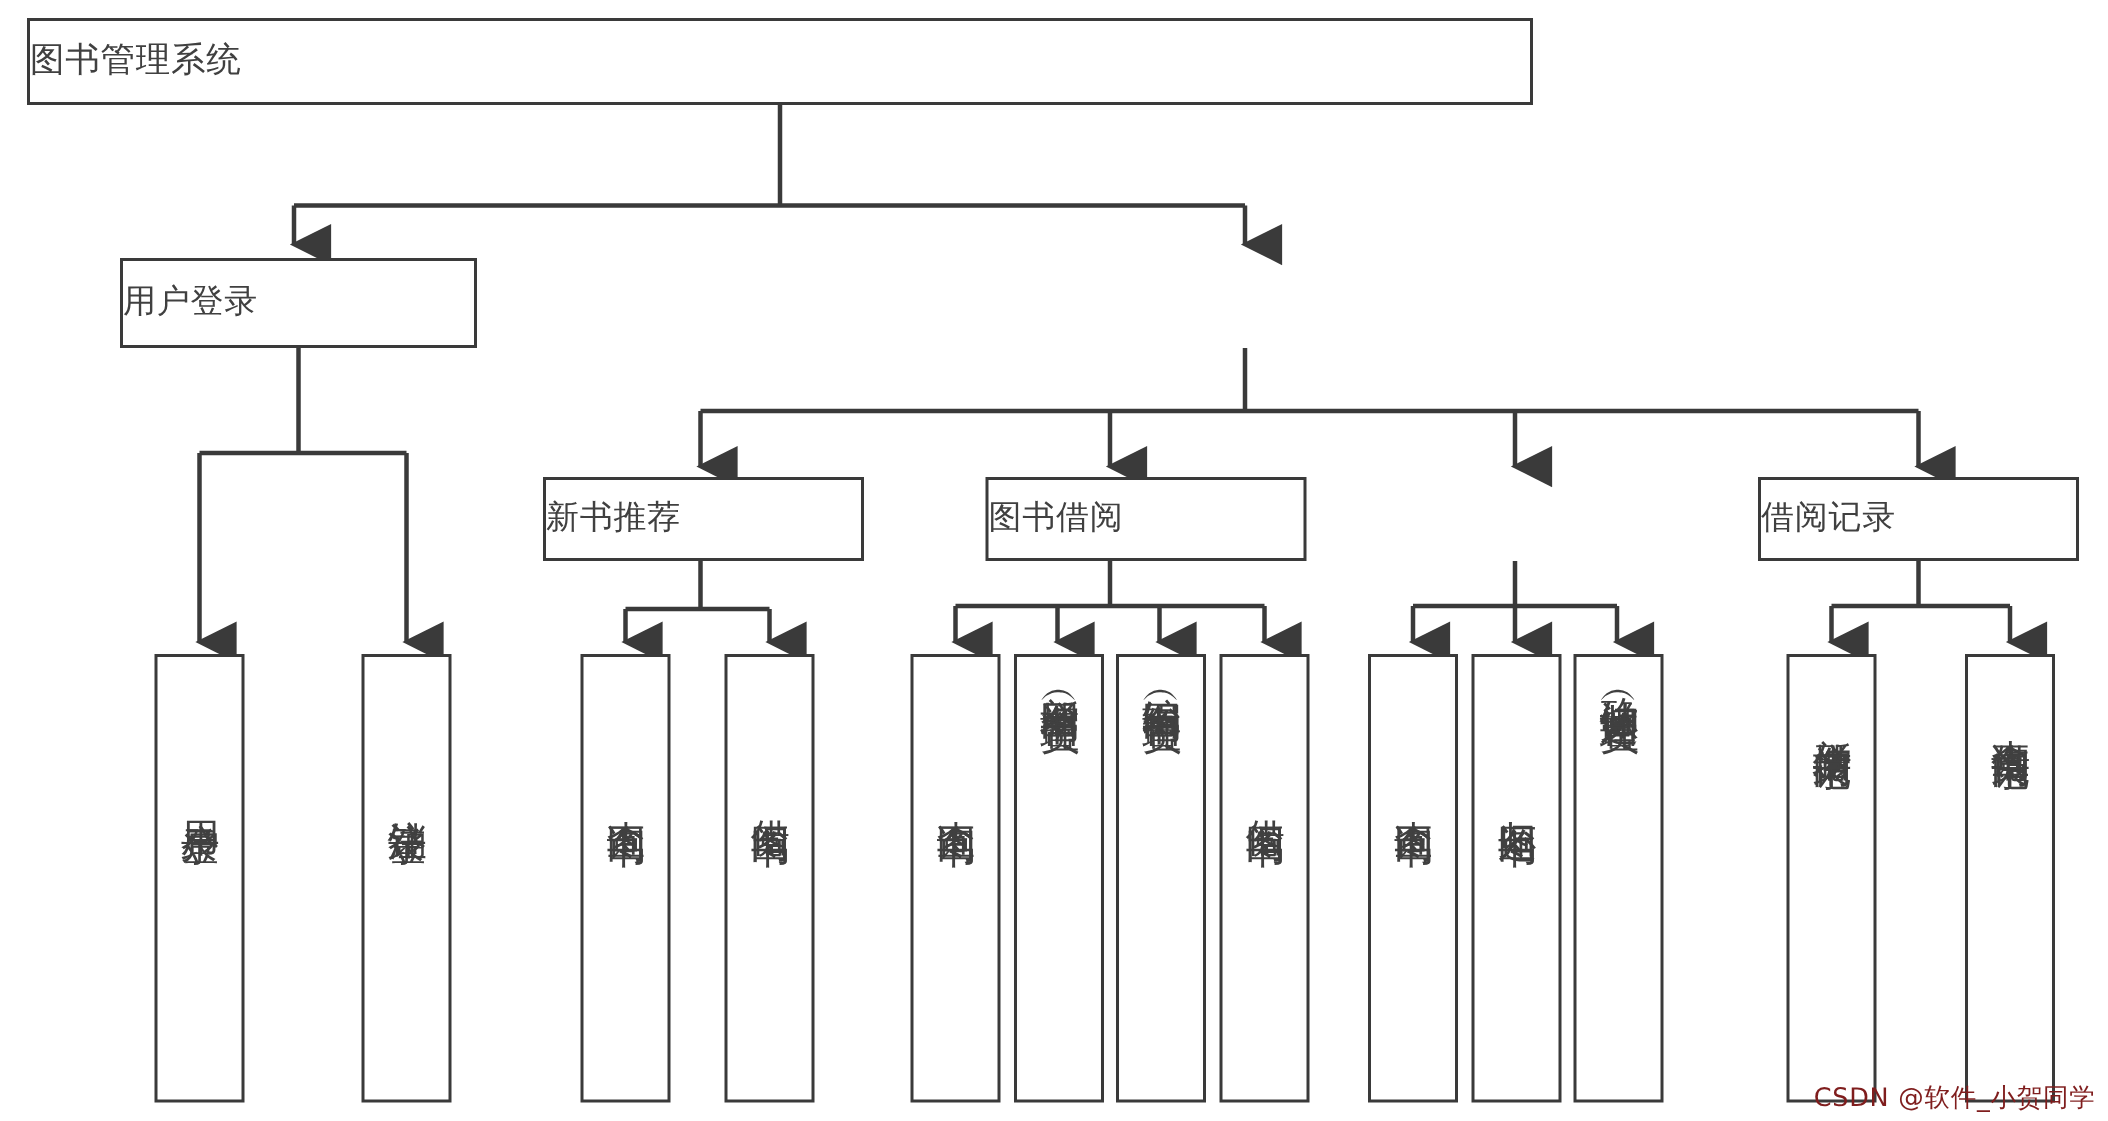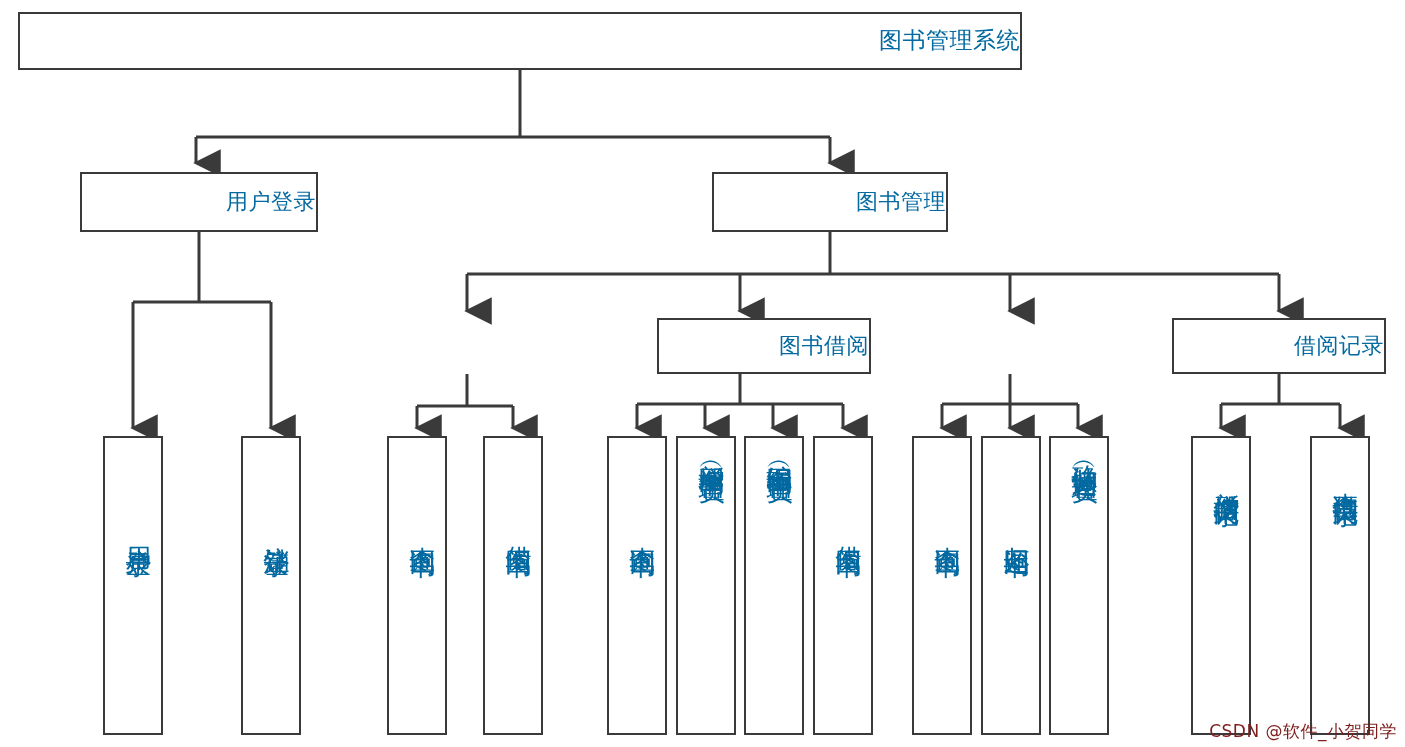--- a/index.html
+++ b/index.html
@@ -25,23 +25,22 @@
     height: 747px;
     pointer-events: none;
   }
   .node {
     position: absolute;
     box-sizing: border-box;
     border: 2.5px solid #3a3a3a;
     background: #ffffff;
     display: flex;
     align-items: center;
-    justify-content: flex-end;
-    color: #0369a1;
-    padding-left: 12px;
+    justify-content: flex-start;
+    color: #404040;
   }
   .node .lbl {
     display: block;
     text-align: center;
     line-height: 1.12;
   }
   
   .node.h .lbl {
     font-size: 22px;
     letter-spacing: 0.5px;
@@ -139,24 +138,24 @@
     </g>
   </svg>
 
   <div class="node h root" style="left:18px; top:12px; width:1004px; height:58px;">
     <span class="lbl">图书管理系统</span>
   </div>
 
   <div class="node h" style="left:80px; top:172px; width:238px; height:60px;">
     <span class="lbl">用户登录</span>
   </div>
-  <div class="node h" style="left:712px; top:172px; width:236px; height:60px;">
-    <span class="lbl">图书管理</span>
-  </div>
-
+
+  <div class="node h" style="left:362px; top:318px; width:214px; height:56px;">
+    <span class="lbl">新书推荐</span>
+  </div>
   <div class="node h" style="left:633px; top:318px; width:214px; height:56px;margin-left:24px;">
     <span class="lbl">图书借阅</span>
   </div>
   <div class="node h" style="left:1172px; top:318px; width:214px; height:56px;">
     <span class="lbl">借阅记录</span>
   </div>
 
   <div class="node v short" style="left:103px; top:436px; width:60px; height:299px;">
     <span class="lbl">用户登录</span>
   </div>

